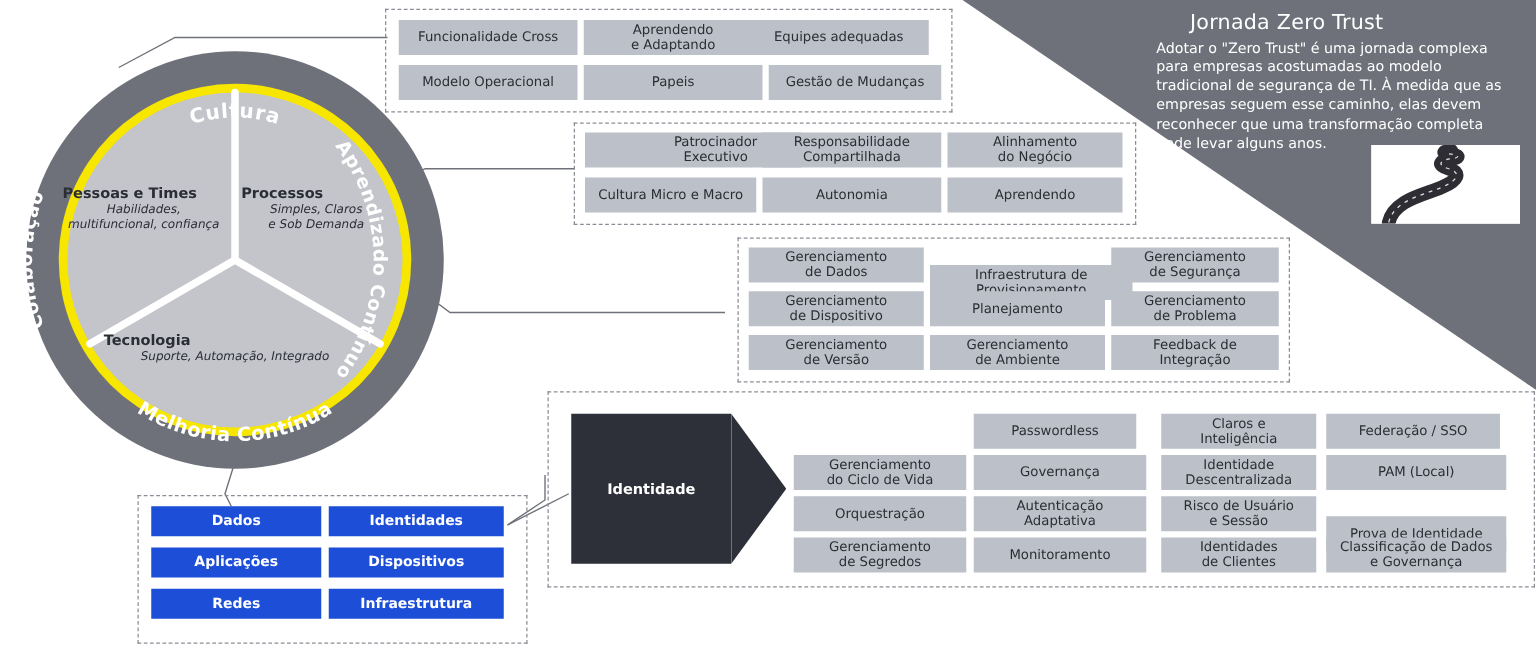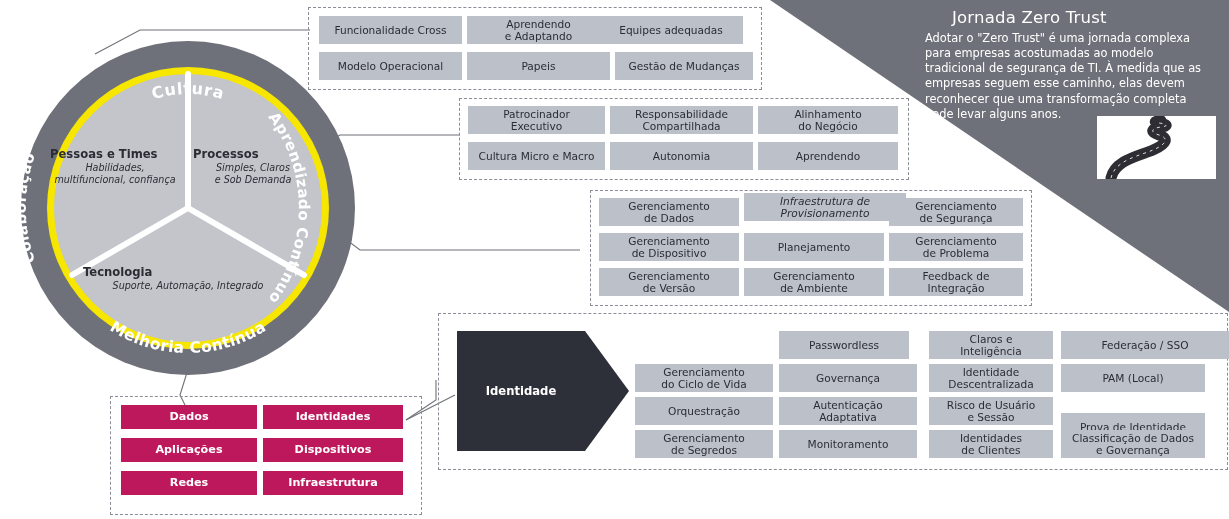--- a/index.html
+++ b/index.html
@@ -18,21 +18,21 @@
   .circle-wrap{position:absolute;left:18px;top:38px;width:340px;height:340px;}
 
   .seg-title{font-size:11.6px;font-weight:700;color:#2b2d34;text-align:left;line-height:1.18;}
   .seg-sub{font-size:9.6px;font-style:italic;color:#2b2d34;text-align:center;line-height:1.25;}
   .seg-block{position:absolute;text-align:center;}
 
   
   .group{position:absolute;border:1.3px dashed #8a8d95;background:transparent;}
   .gbox{position:absolute;background:#bcc0c8;color:#2b2d34;display:flex;align-items:center;
         justify-content:center;text-align:center;font-size:10.6px;line-height:1.18;}
-  .dbox{position:absolute;background:#be185d;color:#ffffff;display:flex;align-items:center;
+  .dbox{position:absolute;background:#1d4ed8;color:#ffffff;display:flex;align-items:center;
         justify-content:center;text-align:center;font-size:11.2px;font-weight:700;line-height:1.18;}
   .idbox{position:absolute;background:#2e3039;color:#ffffff;display:flex;align-items:center;
         justify-content:center;text-align:center;font-size:11.6px;font-weight:700;}
   .arrow{position:absolute;}
   .connector{position:absolute;left:0;top:0;width:1229px;height:519px;pointer-events:none;}
 </style>
 </head>
 <body>
 
 <div id="canvas">
@@ -127,35 +127,35 @@
     <div class="gbox" style="left:10px;top:8px;width:143px;height:28px;white-space:pre-line;">Funcionalidade Cross</div>
     <div class="gbox" style="left:158px;top:8px;width:143px;height:28px;white-space:pre-line;">Aprendendo
 e Adaptando</div>
     <div class="gbox" style="left:290px;top:8px;width:144px;height:28px;white-space:pre-line;text-align:right;">Equipes adequadas</div>
     <div class="gbox" style="left:10px;top:44px;width:143px;height:28px;white-space:pre-line;">Modelo Operacional</div>
     <div class="gbox" style="left:158px;top:44px;width:143px;height:28px;white-space:pre-line;">Papeis</div>
     <div class="gbox" style="left:306px;top:44px;width:138px;height:28px;white-space:pre-line;">Gestão de Mudanças</div>
   </div>
 
   <div class="group" style="left:459px;top:98px;width:448px;height:80px;">
-    <div class="gbox" style="left:8px;top:7px;width:137px;height:28px;white-space:pre-line;">Patrocinador
+    <div class="gbox" style="left:8px;top:7px;width:137px;height:28px;white-space:pre-line;padding-left:36px;">Patrocinador
 Executivo</div>
     <div class="gbox" style="left:150px;top:7px;width:143px;height:28px;white-space:pre-line;">Responsabilidade
 Compartilhada</div>
     <div class="gbox" style="left:298px;top:7px;width:140px;height:28px;white-space:pre-line;">Alinhamento
 do Negócio</div>
     <div class="gbox" style="left:8px;top:43px;width:137px;height:28px;white-space:pre-line;">Cultura Micro e Macro</div>
     <div class="gbox" style="left:150px;top:43px;width:143px;height:28px;white-space:pre-line;">Autonomia</div>
     <div class="gbox" style="left:298px;top:43px;width:140px;height:28px;white-space:pre-line;">Aprendendo</div>
   </div>
 
   <div class="group" style="left:590px;top:190px;width:440px;height:114px;">
     <div class="gbox" style="left:8px;top:7px;width:140px;height:28px;white-space:pre-line;">Gerenciamento
 de Dados</div>
-    <div class="gbox" style="left:153px;top:2px;width:162px;height:28px;white-space:pre-line;font-style:italic;">Infraestrutura de
+    <div class="gbox" style="left:153px;top:21px;width:162px;height:28px;white-space:pre-line;">Infraestrutura de
 Provisionamento</div>
     <div class="gbox" style="left:298px;top:7px;width:134px;height:28px;white-space:pre-line;">Gerenciamento
 de Segurança</div>
     <div class="gbox" style="left:8px;top:42px;width:140px;height:28px;white-space:pre-line;">Gerenciamento
 de Dispositivo</div>
     <div class="gbox" style="left:153px;top:42px;width:140px;height:28px;white-space:pre-line;">Planejamento</div>
     <div class="gbox" style="left:298px;top:42px;width:134px;height:28px;white-space:pre-line;">Gerenciamento
 de Problema</div>
     <div class="gbox" style="left:8px;top:77px;width:140px;height:28px;white-space:pre-line;">Gerenciamento
 de Versão</div>
@@ -178,21 +178,21 @@
 
     <div class="idbox" style="left:18px;top:17px;width:128px;height:120px;">Identidade</div>
 
     <svg class="arrow" style="left:146px;top:17px;" width="44" height="120" viewBox="0 0 44 120">
       <polygon points="0,0 44,60 0,120" fill="#2e3039"></polygon>
     </svg>
 
     <div class="gbox" style="left:340px;top:17px;width:130px;height:28px;white-space:pre-line;">Passwordless</div>
     <div class="gbox" style="left:490px;top:17px;width:124px;height:28px;white-space:pre-line;">Claros e
 Inteligência</div>
-    <div class="gbox" style="left:622px;top:17px;width:168px;height:28px;white-space:pre-line;">Federação / SSO</div>
+    <div class="gbox" style="left:622px;top:17px;width:139px;height:28px;white-space:pre-line;">Federação / SSO</div>
 
     <div class="gbox" style="left:196px;top:50px;width:138px;height:28px;white-space:pre-line;">Gerenciamento
 do Ciclo de Vida</div>
     <div class="gbox" style="left:340px;top:50px;width:138px;height:28px;white-space:pre-line;">Governança</div>
     <div class="gbox" style="left:490px;top:50px;width:124px;height:28px;white-space:pre-line;">Identidade
 Descentralizada</div>
     <div class="gbox" style="left:622px;top:50px;width:144px;height:28px;white-space:pre-line;">PAM (Local)</div>
 
     <div class="gbox" style="left:196px;top:83px;width:138px;height:28px;white-space:pre-line;">Orquestração</div>
     <div class="gbox" style="left:340px;top:83px;width:138px;height:28px;white-space:pre-line;">Autenticação

